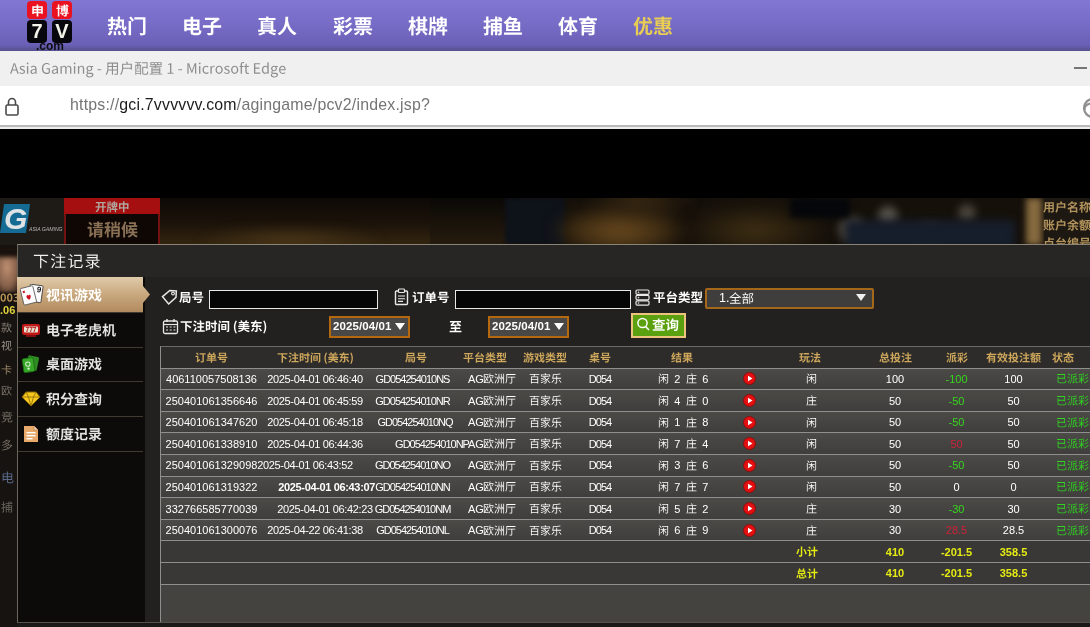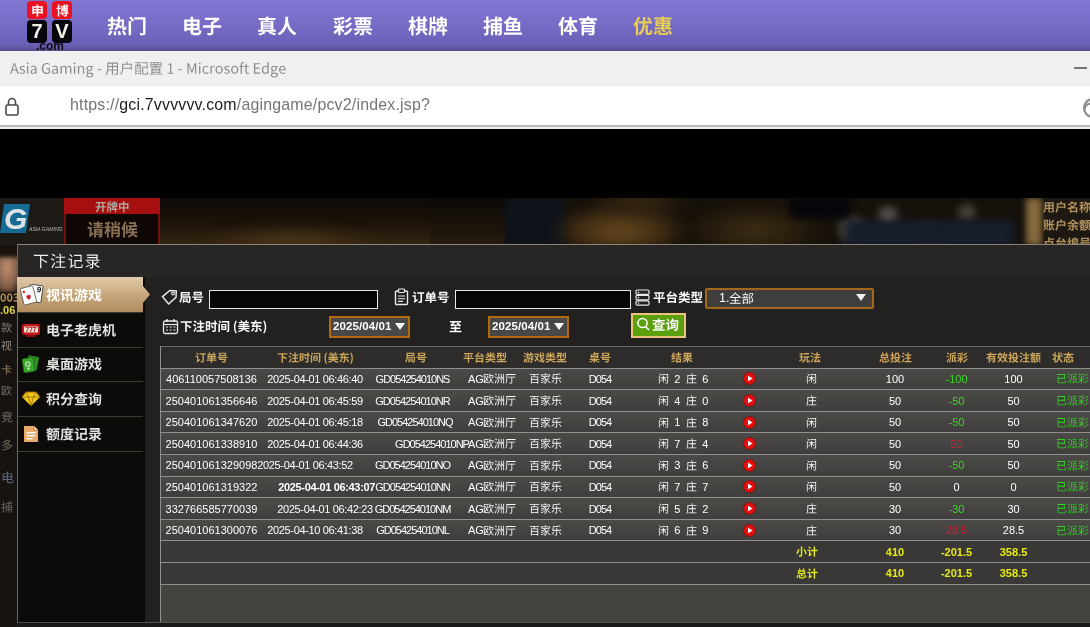--- a/index.html
+++ b/index.html
@@ -884,21 +884,21 @@
 <div class="abs" style="left:956.5px;top:501.5px;width:120px;height:14px;margin-left:-60px;text-align:center;color:#35d61e;font-size:11.0px;font-weight:normal;line-height:14px;letter-spacing:0.00px">-30</div>
 <div class="abs" style="left:1013.5px;top:501.5px;width:120px;height:14px;margin-left:-60px;text-align:center;color:#ffffff;font-size:11.0px;font-weight:normal;line-height:14px;letter-spacing:0.00px">30</div>
 <svg width="35" height="15" style="position:absolute;left:1056.0px;top:503.0px;overflow:visible;">
       <g fill="#2fd320" transform="matrix(0.011000,0,0,-0.011000,0,9.68)">
         <use href="#gr5DF2" x="0"></use>
         <use href="#gr6D3E" x="1000"></use>
         <use href="#gr5F69" x="2000"></use>
       </g>
     </svg>
 <div class="abs" style="left:211.5px;top:523.1px;width:120px;height:14px;margin-left:-60px;text-align:center;color:#ffffff;font-size:11.0px;font-weight:normal;line-height:14px;letter-spacing:0.00px">250401061300076</div>
-<div class="abs" style="left:315.0px;top:523.1px;width:120px;height:14px;margin-left:-60px;text-align:center;color:#ffffff;font-size:11.0px;font-weight:normal;line-height:14px;letter-spacing:-0.35px">2025-04-10 06:41:38</div>
+<div class="abs" style="left:315.0px;top:523.1px;width:120px;height:14px;margin-left:-60px;text-align:center;color:#ffffff;font-size:11.0px;font-weight:normal;line-height:14px;letter-spacing:-0.35px">2025-04-22 06:41:38</div>
 <div class="abs" style="left:412.5px;top:523.1px;width:120px;height:14px;margin-left:-60px;text-align:center;color:#ffffff;font-size:11.0px;font-weight:normal;line-height:14px;letter-spacing:-1.00px">GD054254010NL</div>
 <div class="abs" style="left:468.0px;top:523.1px;width:16px;height:14px;color:#fff;font-size:11px;line-height:14px">AG</div>
 <svg width="35" height="15" style="position:absolute;left:482.5px;top:524.6px;overflow:visible;">
       <g fill="#ffffff" transform="matrix(0.011000,0,0,-0.011000,0,9.68)">
         <use href="#gr6B27" x="0"></use>
         <use href="#gr6D32" x="1000"></use>
         <use href="#gr5385" x="2000"></use>
       </g>
     </svg>
 <svg width="35" height="15" style="position:absolute;left:528.5px;top:524.6px;overflow:visible;">

